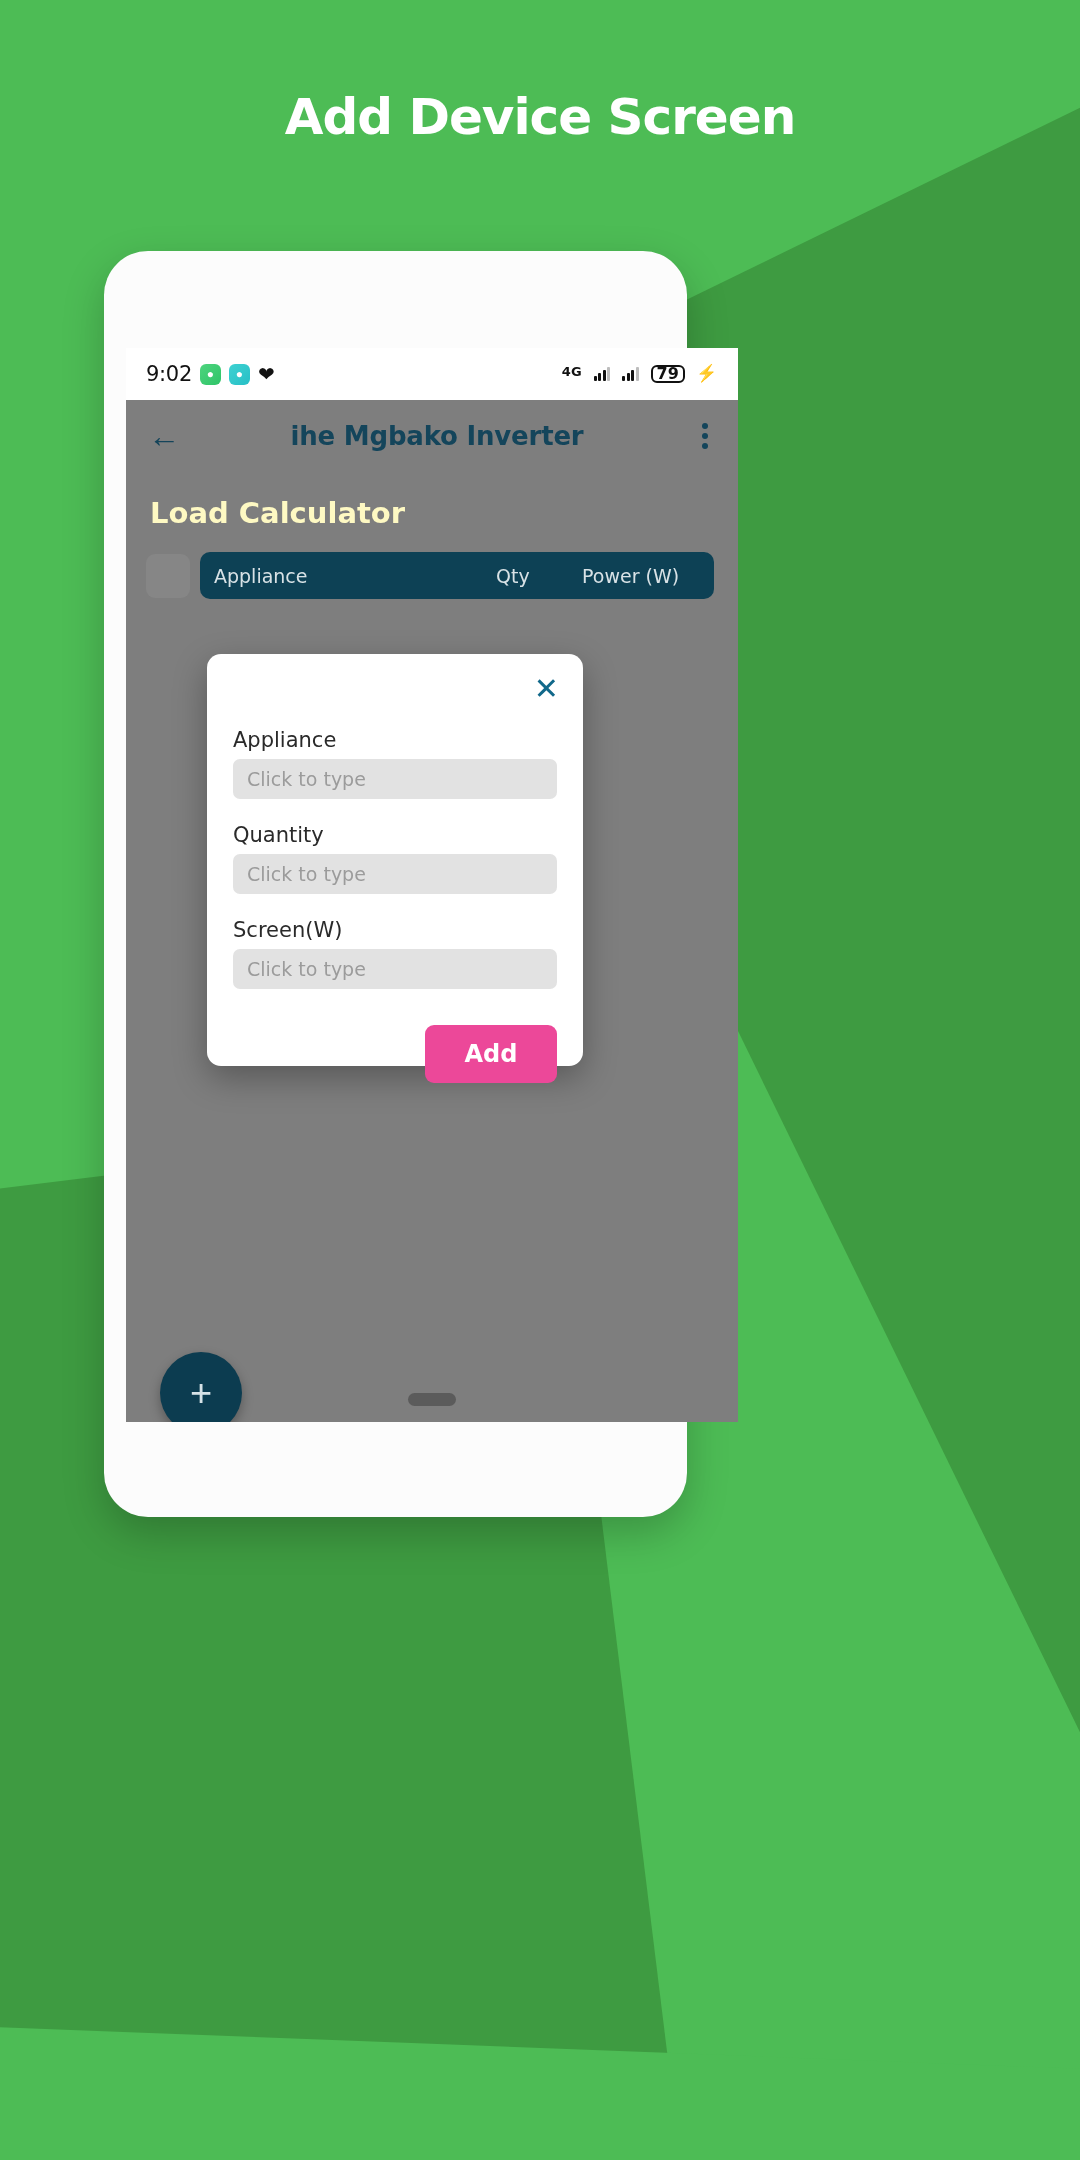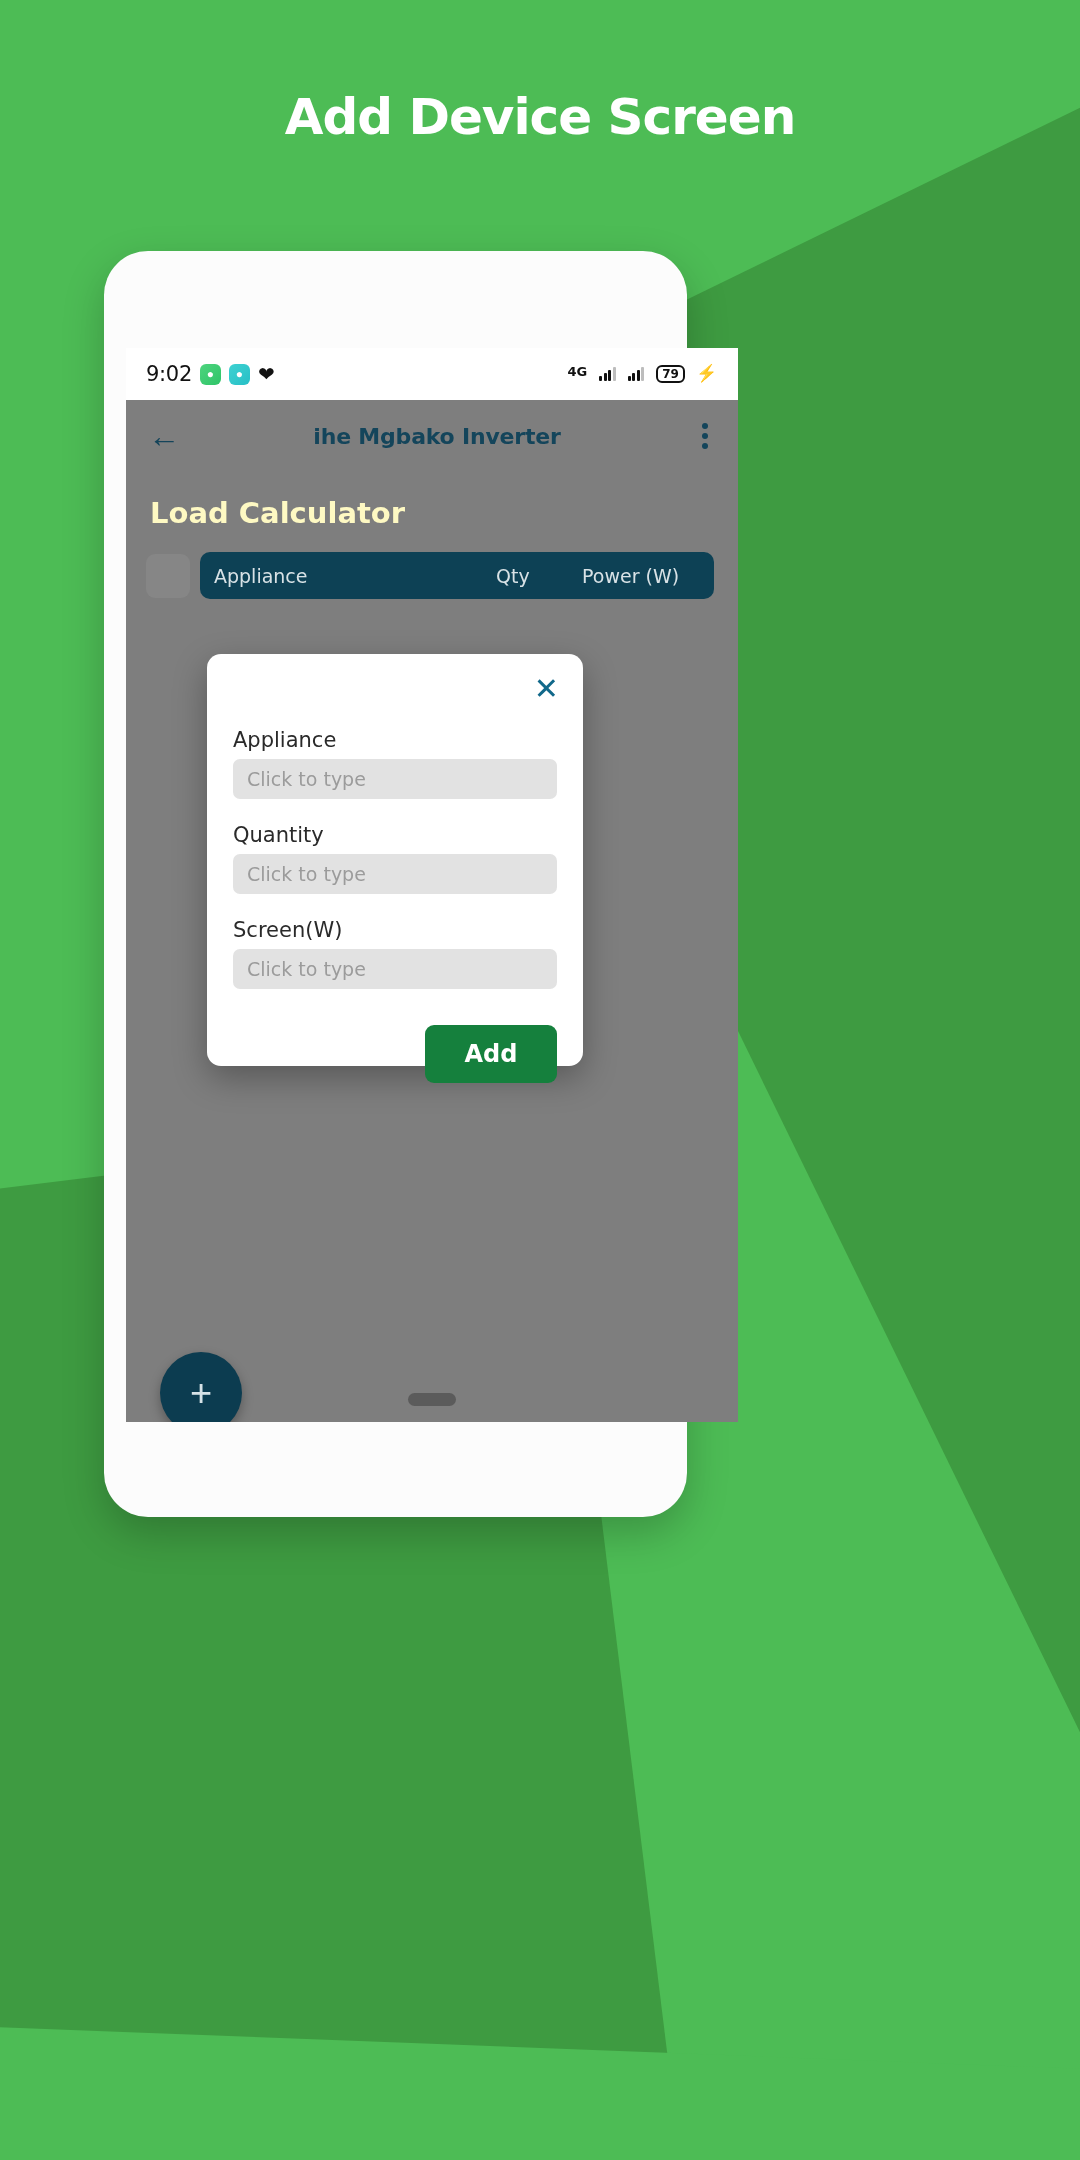--- a/index.html
+++ b/index.html
@@ -143,42 +143,42 @@
   .sb-4g { font-size: 13px; font-weight: bold; line-height: 1;
            font-family: "DejaVu Sans", sans-serif; }
   .bars { display: flex; align-items: flex-end; gap: 1.5px; height: 16px; }
   .bars i { width: 3px; background: #111; display: block; border-radius: 1px; }
   .bars i:nth-child(1){ height:5px; }
   .bars i:nth-child(2){ height:8px; }
   .bars i:nth-child(3){ height:11px; }
   .bars i:nth-child(4){ height:14px; background:#bdbdbd; }
   .batt {
     border: 2px solid #111; border-radius: 6px;
-    padding: 0 4px; font-size: 12px; font-weight: bold;
+    padding: 0 4px; font-size: 16px; font-weight: bold;
     line-height: 14px; height: 18px;
     font-family: "DejaVu Sans", sans-serif;
   }
   .bolt { font-size: 17px; line-height: 17px; }
 
   
   .app-content {
     position: relative;
     height: 1022px;
     background: #7E7E7E;
   }
 
   .appbar {
     height: 72px;
     display: flex; align-items: center;
     padding: 0 22px;
   }
   .back-arrow { font-size: 32px; color: #14445A; line-height: 1; }
   .appbar-title {
     flex: 1; text-align: center;
-    color: #14455B; font-size: 22px; font-weight: bold;
+    color: #14455B; font-size: 26px; font-weight: bold;
     letter-spacing: -0.2px;
     font-family: "DejaVu Sans", sans-serif;
   }
   .kebab { display: flex; flex-direction: column; gap: 4px; padding: 4px 8px; }
   .kebab span { width: 6px; height: 6px; border-radius: 50%; background: #14455B; display: block; }
 
   .section-title {
     color: #fef9c3; font-size: 29px; font-weight: bold;
     padding: 24px 0 0 24px;
     font-family: "DejaVu Sans", sans-serif;
@@ -250,21 +250,21 @@
     height: 40px; background: #E2E2E2; border-radius: 7px;
     display: flex; align-items: center; padding: 16px 14px;
     color: #9B9B9B; font-size: 19px;
     font-family: "DejaVu Sans", sans-serif;
   }
   .dialog-actions {
     display: flex; justify-content: flex-end;
     margin-top: 36px;
   }
   .add-button {
-    background: #15803d; color: #FFFFFF;
+    background: #ec4899; color: #FFFFFF;
     width: 132px; height: 58px; border-radius: 9px;
     display: flex; align-items: center; justify-content: center;
     font-size: 24px; font-weight: bold;
     font-family: "DejaVu Sans", sans-serif;
   }
 </style>
 </head>
 <body>
 
 <div id="stage">

